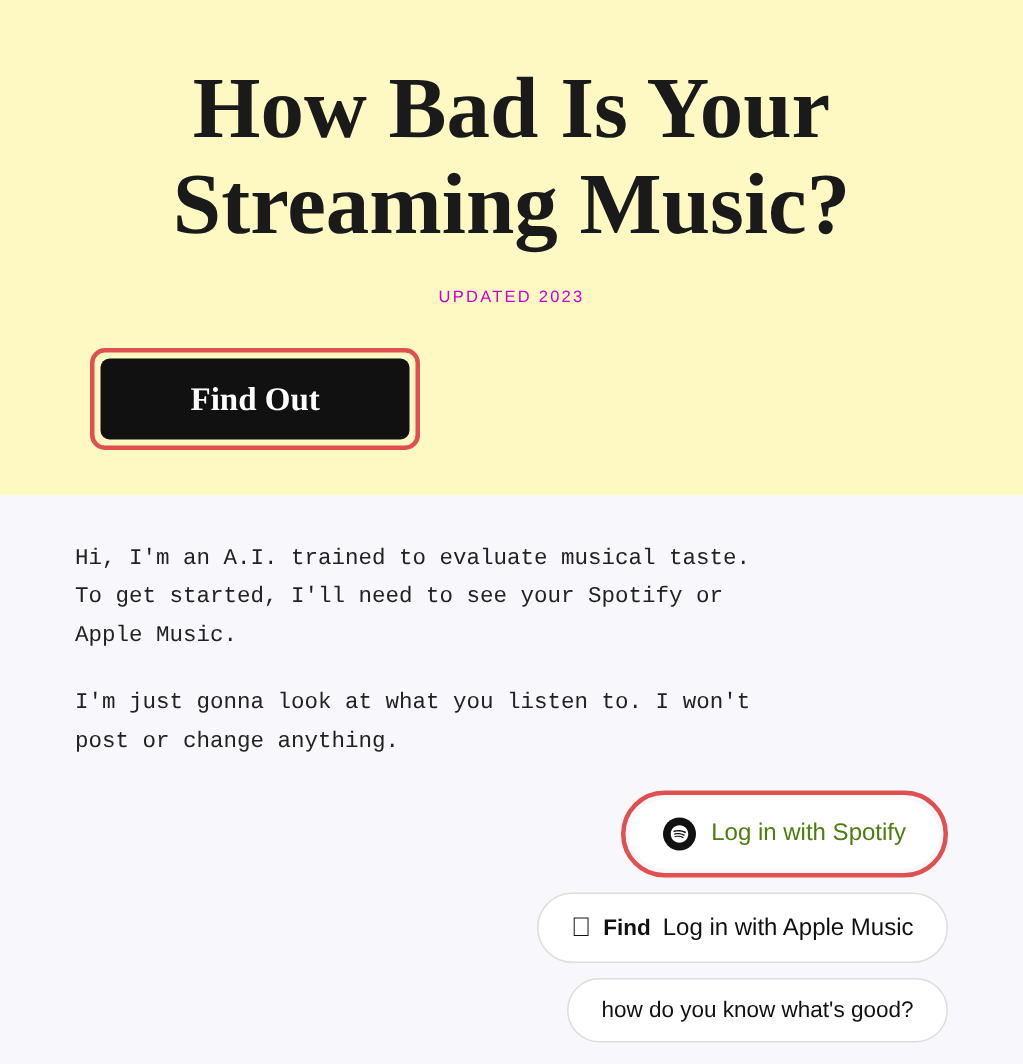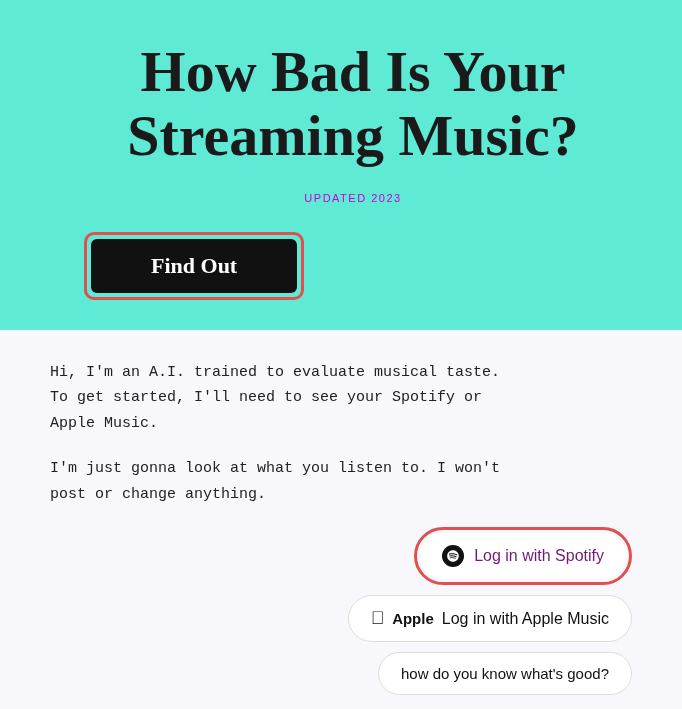--- a/index.html
+++ b/index.html
@@ -10,22 +10,22 @@
 
     body {
       width: 682px;
       min-height: 709px;
       font-family: -apple-system, BlinkMacSystemFont, 'Helvetica Neue', Arial, sans-serif;
       background-color: #f0f0f5;
       color: #111;
     }
 
     .hero-section {
-      background-color: #5eead4;
-      padding: 40px 60px 30px 84px;
+      background-color: #fef9c3;
+      padding: 40px 60px 30px 60px;
       text-align: center;
     }
 
     .main-title {
       font-size: 58px;
       font-weight: 700;
       line-height: 1.1;
       color: #1a1a1a;
       font-family: Georgia, 'Times New Roman', serif;
       margin-bottom: 24px;
@@ -99,21 +99,21 @@
       display: inline-block;
     }
 
     .spotify-btn {
       background-color: #fff;
       border: none;
       border-radius: 26px;
       padding: 12px 22px;
       font-size: 16px;
       font-weight: 500;
-      color: #701a75;
+      color: #4d7c0f;
       cursor: pointer;
       display: flex;
       align-items: center;
       gap: 10px;
     }
 
     .spotify-icon {
       width: 22px;
       height: 22px;
       background-color: #111;
@@ -195,20 +195,20 @@
           <svg viewBox="0 0 24 24" fill="white" xmlns="http://www.w3.org/2000/svg">
             <path d="M12 2C6.477 2 2 6.477 2 12s4.477 10 10 10 10-4.477 10-10S17.523 2 12 2zm4.586 14.424a.622.622 0 01-.857.207c-2.348-1.435-5.304-1.76-8.785-.964a.622.622 0 11-.277-1.215c3.809-.87 7.076-.496 9.712 1.115a.623.623 0 01.207.857zm1.224-2.722a.78.78 0 01-1.072.257c-2.687-1.652-6.786-2.131-9.965-1.166a.779.779 0 01-.45-1.49c3.632-1.102 8.147-.568 11.23 1.328a.78.78 0 01.257 1.071zm.105-2.835c-3.223-1.914-8.54-2.09-11.618-1.156a.935.935 0 11-.542-1.79c3.532-1.072 9.404-.865 13.115 1.337a.935.935 0 01-.955 1.609z"></path>
           </svg>
         </span>
         <span>Log in with Spotify</span>
       </button>
     </div>
 
     <button class="apple-music-btn">
       <span class="apple-music-icon"></span>
-      <span class="apple-music-label-bold">Apple</span>
+      <span class="apple-music-label-bold">Find</span>
       <span>Log in with Apple Music</span>
     </button>
 
     <button class="what-good-btn">how do you know what's good?</button>
 
   </div>
 </div>
 
 </body></html>

